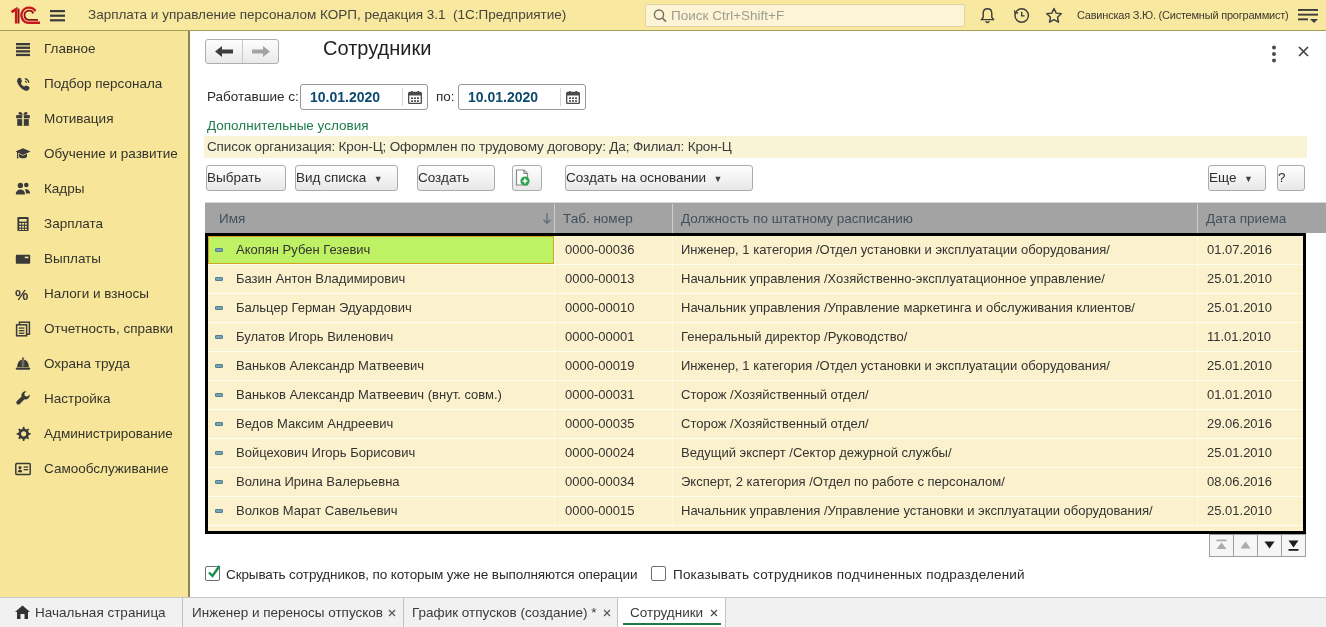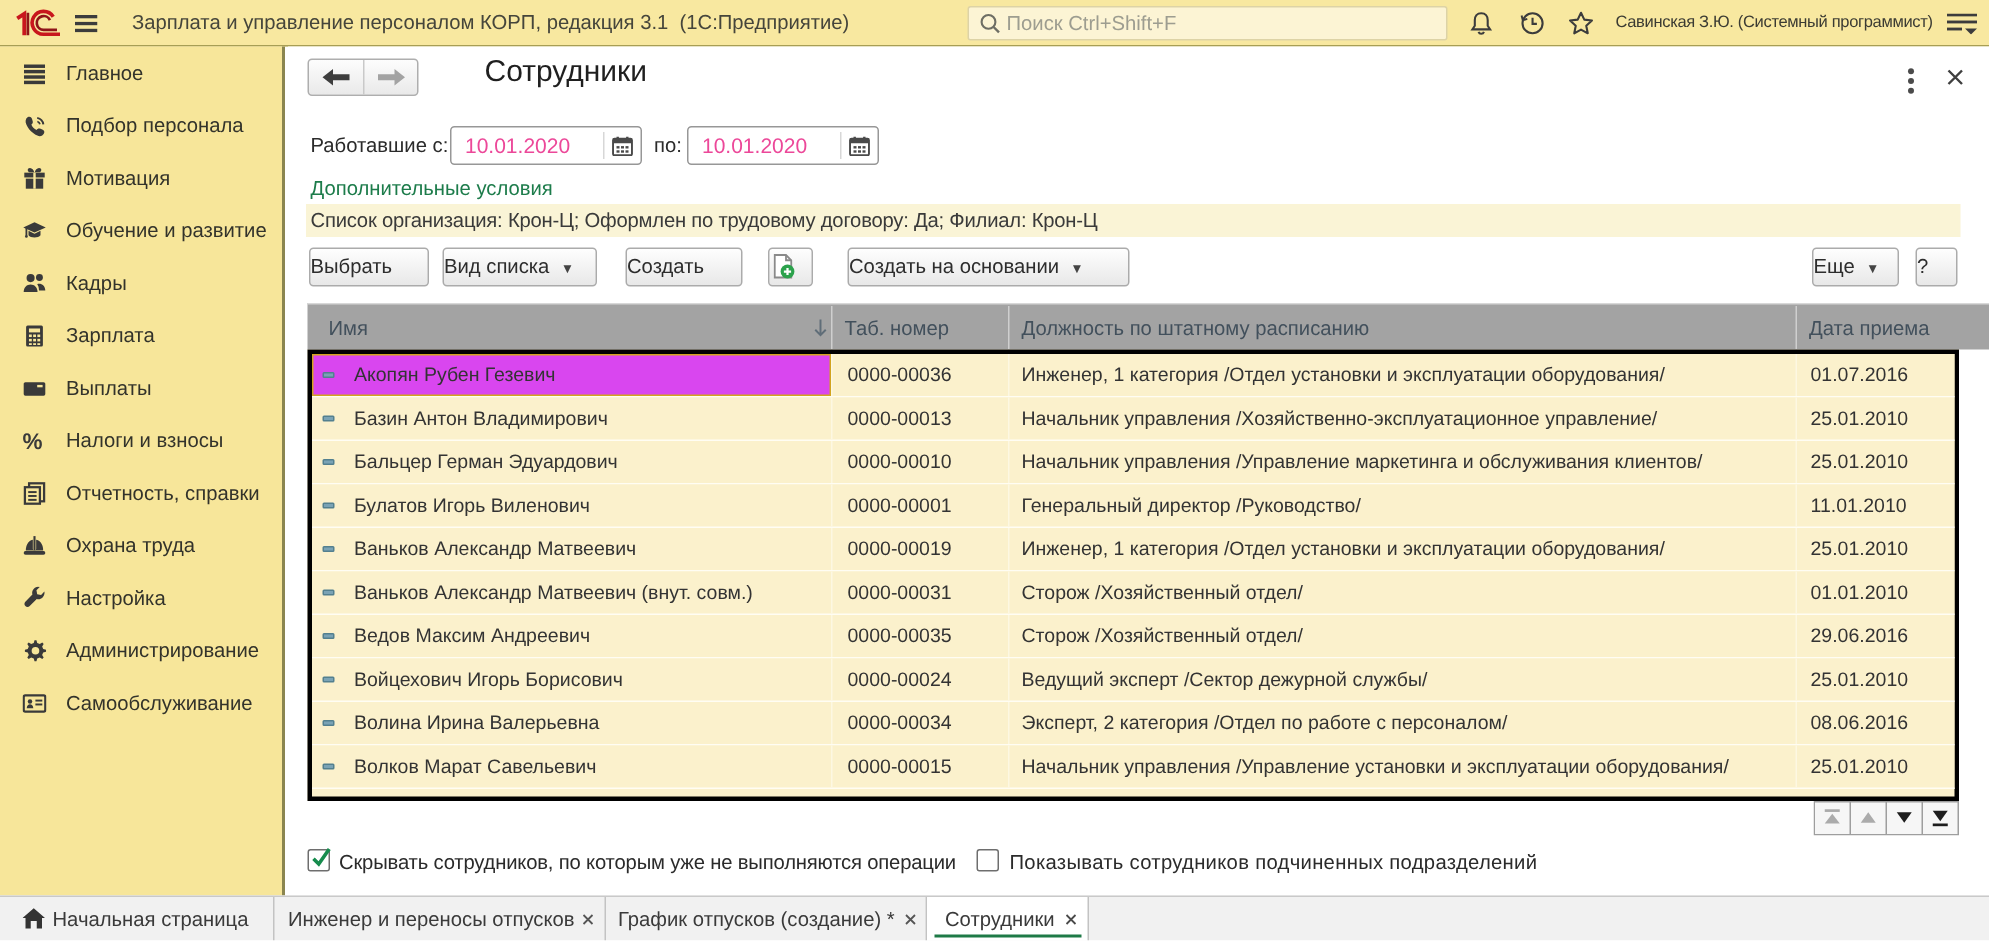--- a/index.html
+++ b/index.html
@@ -25,21 +25,21 @@
 #content { left:192px; top:31px; width:1134px; height:566px; background:#fff; }
 
 #navbtns { left:13px; top:8px; width:74px; height:25px; border:1px solid #aeaeae; border-radius:3px; background:linear-gradient(#fdfdfd,#e9e9e9); }
 #navbtns .sep { position:absolute; left:36px; top:0; width:1px; height:100%; background:#c9c9c9; }
 #formtitle { left:131px; top:6px; font-size:20px; color:#1f1f1f; }
 
 .btn { position:absolute; height:26px; border:1px solid #ababab; border-radius:3px; background:linear-gradient(#fefefe,#e8e8e8); text-align:left; color:#2d2d2d; font-size:13.5px; }
 .btn .bt { line-height:24px; }
 
 .inp { position:absolute; top:53px; width:128px; height:26px; background:#fff; border:1px solid #979797; border-radius:3px; }
-.inp .val { position:absolute; left:9px; top:0; line-height:24px; font-size:14px; color:#ec4899; }
+.inp .val { position:absolute; left:9px; top:0; line-height:24px; font-size:14px; color:#0c4a6e;font-weight:bold; }
 .inp .dsep { position:absolute; right:24px; top:3px; width:1px; height:18px; background:#d7d7d7; }
 
 .lbl { position:absolute; font-size:13.5px; color:#2b2b2b; }
 
 #extra-link { left:15px; top:87px; color:#1d7c4b; font-size:13.5px; }
 #infobar { left:12px; top:105px; width:1103px; height:22px; background:#faf4d6; }
 #infobar span { position:absolute; left:3px; top:0; line-height:22px; font-size:13.5px; color:#3a3a3a; letter-spacing:-0.15px; }
 
 
 #thead { left:13px; top:171px; width:1184px; height:31px; background:#a3a3a3; border-top:1px solid #d8d8d8; }
@@ -48,21 +48,21 @@
 
 
 #tbl { left:13px; top:202px; width:1101px; height:301px; border:3px solid #000; background:#fbf1cc; }
 .row { position:relative; width:100%; height:29px; background:#fbf1cc; border-bottom:1px solid #fffdf3; }
 .row .c1 { position:absolute; left:0; top:0; width:346px; height:28px; line-height:28px; }
 .row .c2 { position:absolute; left:346px; top:0; width:118px; height:28px; line-height:28px; border-left:1px solid #fdf8e2; padding-left:10px; }
 .row .c3 { position:absolute; left:464px; top:0; width:525px; height:28px; line-height:28px; border-left:1px solid #fdf8e2; padding-left:8px; }
 .row .c4 { position:absolute; left:989px; top:0; width:106px; height:28px; line-height:28px; border-left:1px solid #fdf8e2; padding-left:9px; }
 .row .nm { position:absolute; left:28px; top:0; }
 .row .mk { position:absolute; left:7px; top:12px; width:8px; height:4px; background:#7aa3b5; border:1px solid #53808f; border-radius:1px; }
-.row.sel .c1 { background:#d946ef; box-shadow:inset 0 0 0 1px #d2a41f;padding-left:13px; }
+.row.sel .c1 { background:#bef264; box-shadow:inset 0 0 0 1px #d2a41f;padding-left:13px; }
 .rtx { font-size:13px; color:#333; }
 
 
 #scrbtns { left:1017px; top:503px; }
 
 
 .cb { position:absolute; width:15px; height:15px; background:#fff; border:1px solid #6e6e6e; border-radius:2px; }
 
 
 #tabbar { left:0; top:597px; width:1326px; height:30px; background:#f1f1f1; border-top:1px solid #c9c9c9; }

